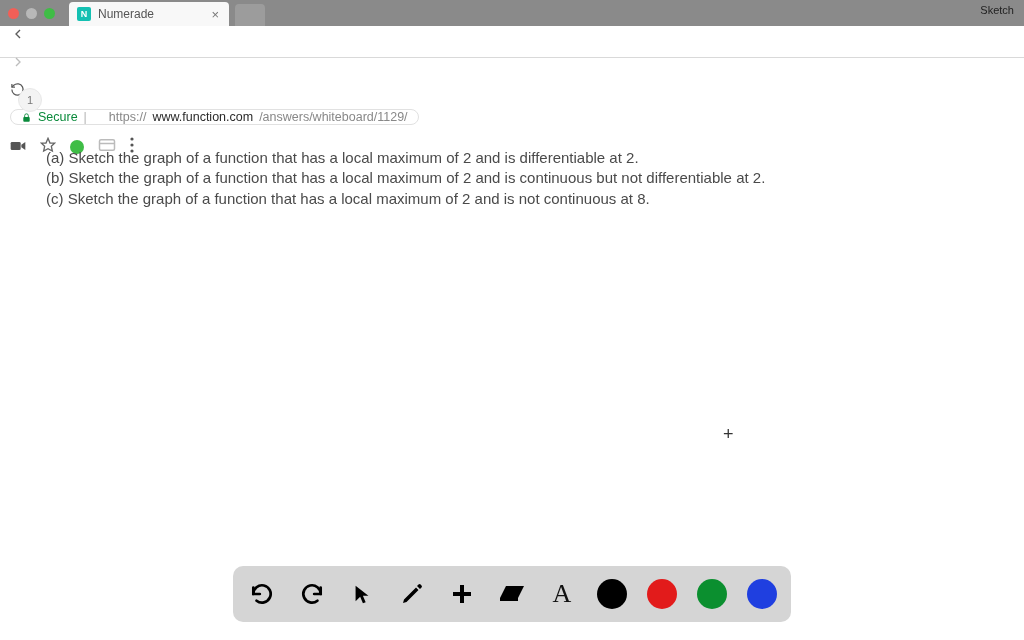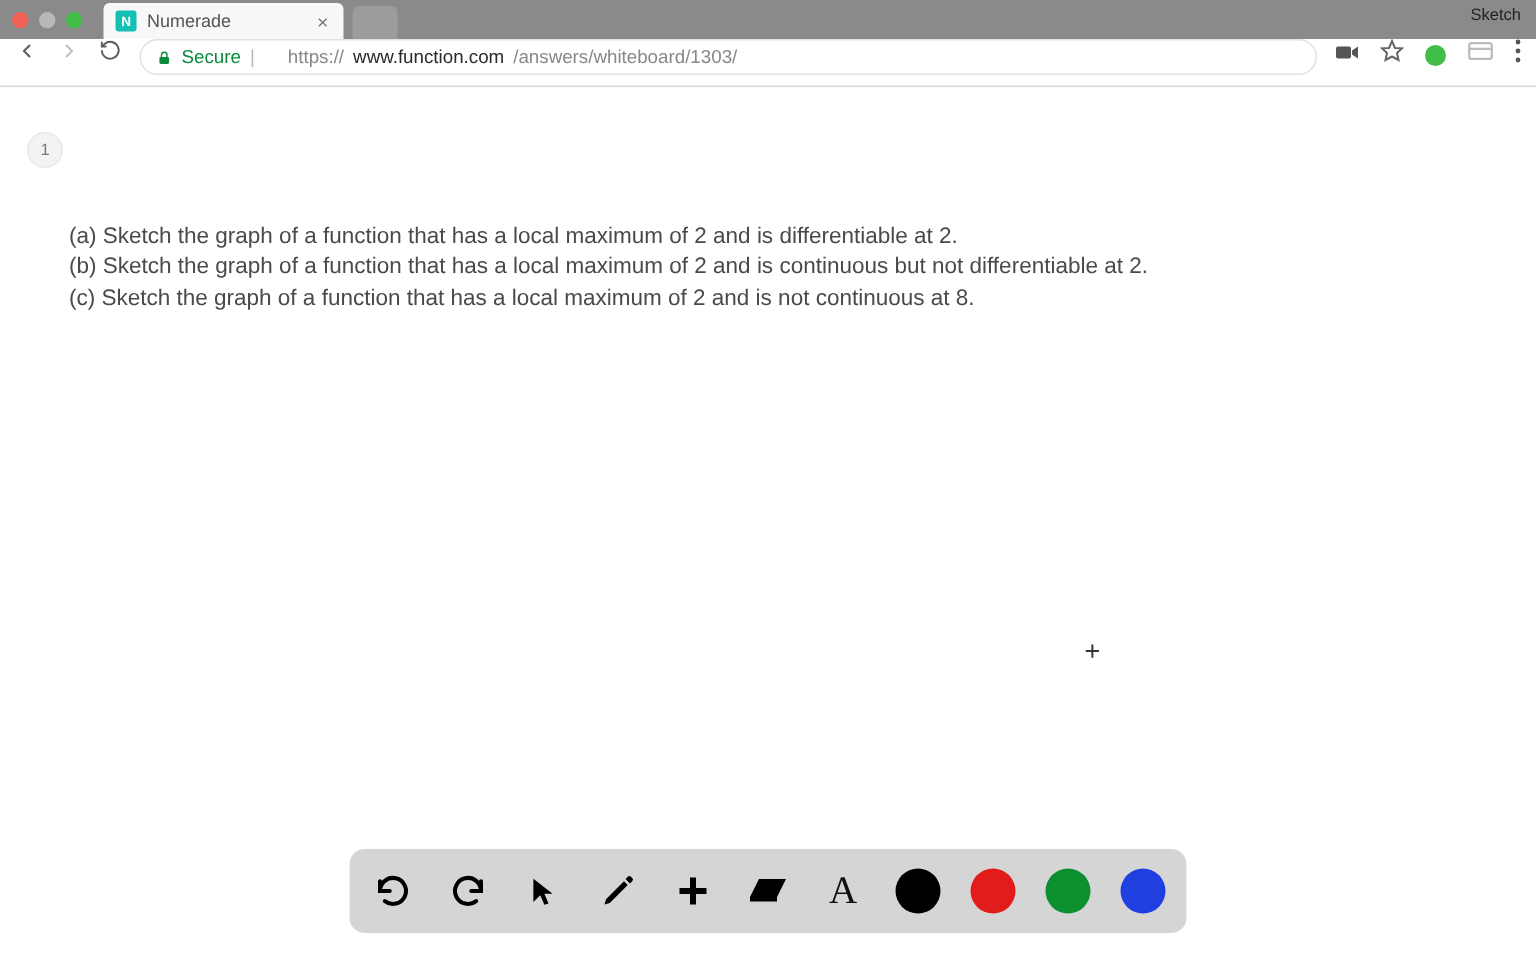--- a/index.html
+++ b/index.html
@@ -55,20 +55,21 @@
   
   
   .addr-row {
     height: 32px;
     background: #fff;
     border-bottom: 1px solid #d9d9d9;
     display: flex;
     align-items: flex-start;
     padding: 0 10px;
     gap: 12px;
+    flex-direction: column;
   }
   .nav-icon { color: #5c5c5c; display:flex; align-items:center; }
   .nav-icon.dim { color: #bdbdbd; }
   .addr-box {
     flex: 1;
     height: 24px;
     border: 1px solid #e1e1e1;
     border-radius: 14px;
     display: flex;
     align-items: center;
@@ -177,21 +178,21 @@
     <span class="lock-icon">
       <svg width="11" height="11" viewBox="0 0 24 24" fill="currentColor">
           <rect x="5" y="11" width="14" height="10" rx="2"></rect>
           <path d="M8 11V8a4 4 0 1 1 8 0v3" fill="none" stroke="currentColor" stroke-width="2"></path>
         </svg>
     </span>
     <span class="secure-text">Secure</span>
     <span class="url-sep">|</span>
     <span class="url-proto">https://</span>
       <span class="url-host">www.function.com</span>
-      <span class="url-path">/answers/whiteboard/1303/</span>
+      <span class="url-path">/answers/whiteboard/1129/</span>
   </div>
   <div class="addr-right">
     <span>
       <svg width="16" height="12" viewBox="0 0 24 18" fill="#555">
           <rect x="1" y="3" width="15" height="12" rx="2"></rect>
           <polygon points="17,7 23,3 23,15 17,11"></polygon>
         </svg>
     </span>
     <span>
       <svg width="16" height="16" viewBox="0 0 24 24" fill="none" stroke="#666" stroke-width="2">

